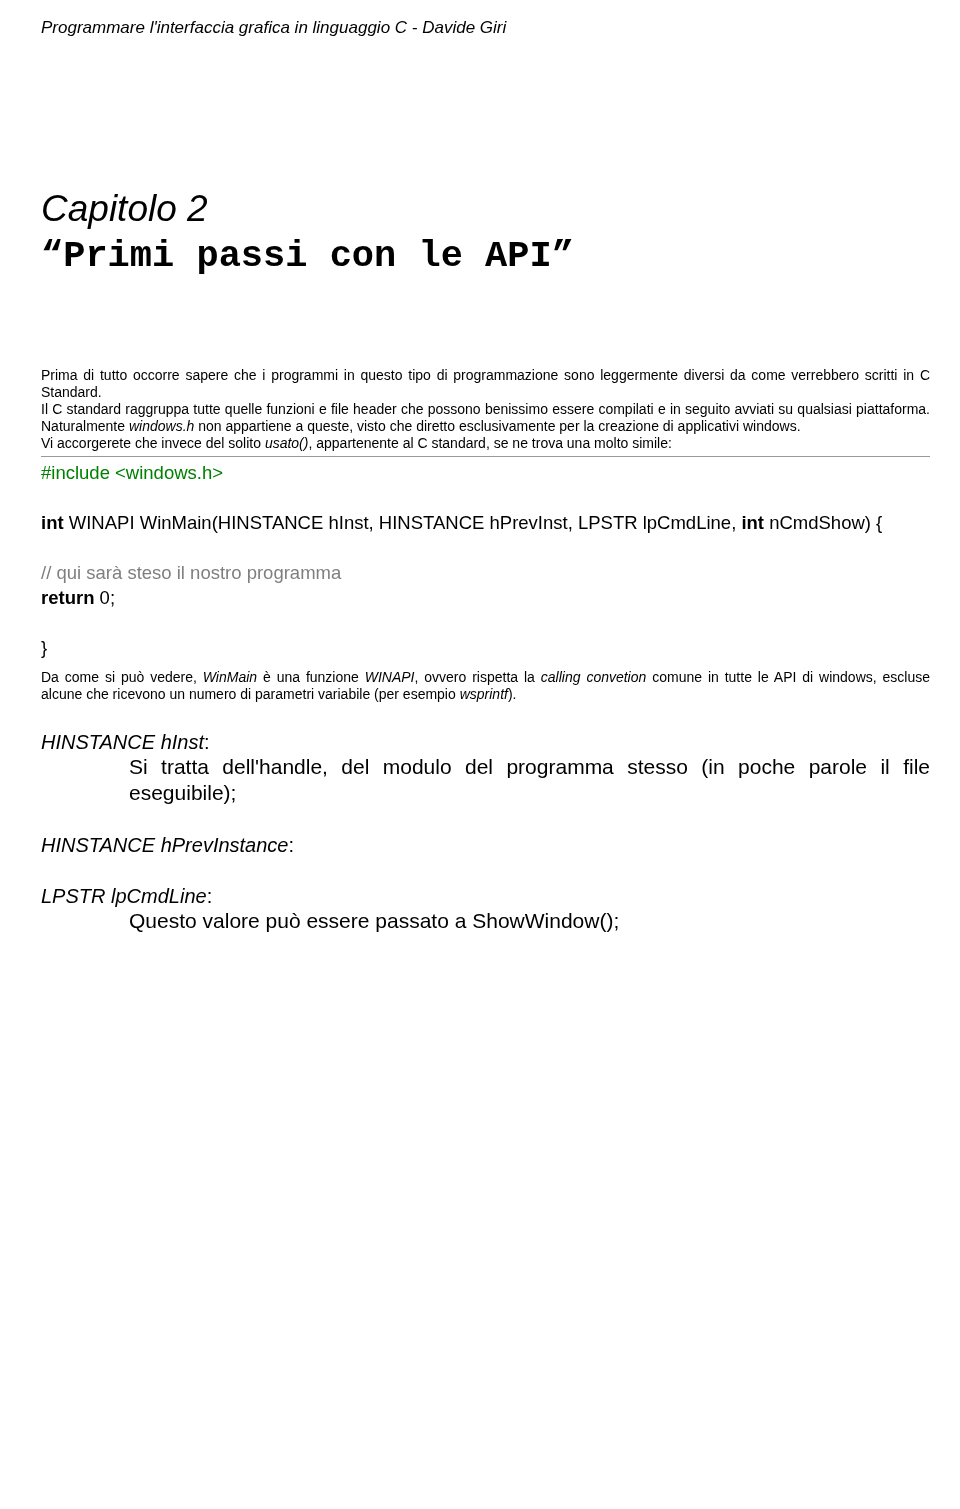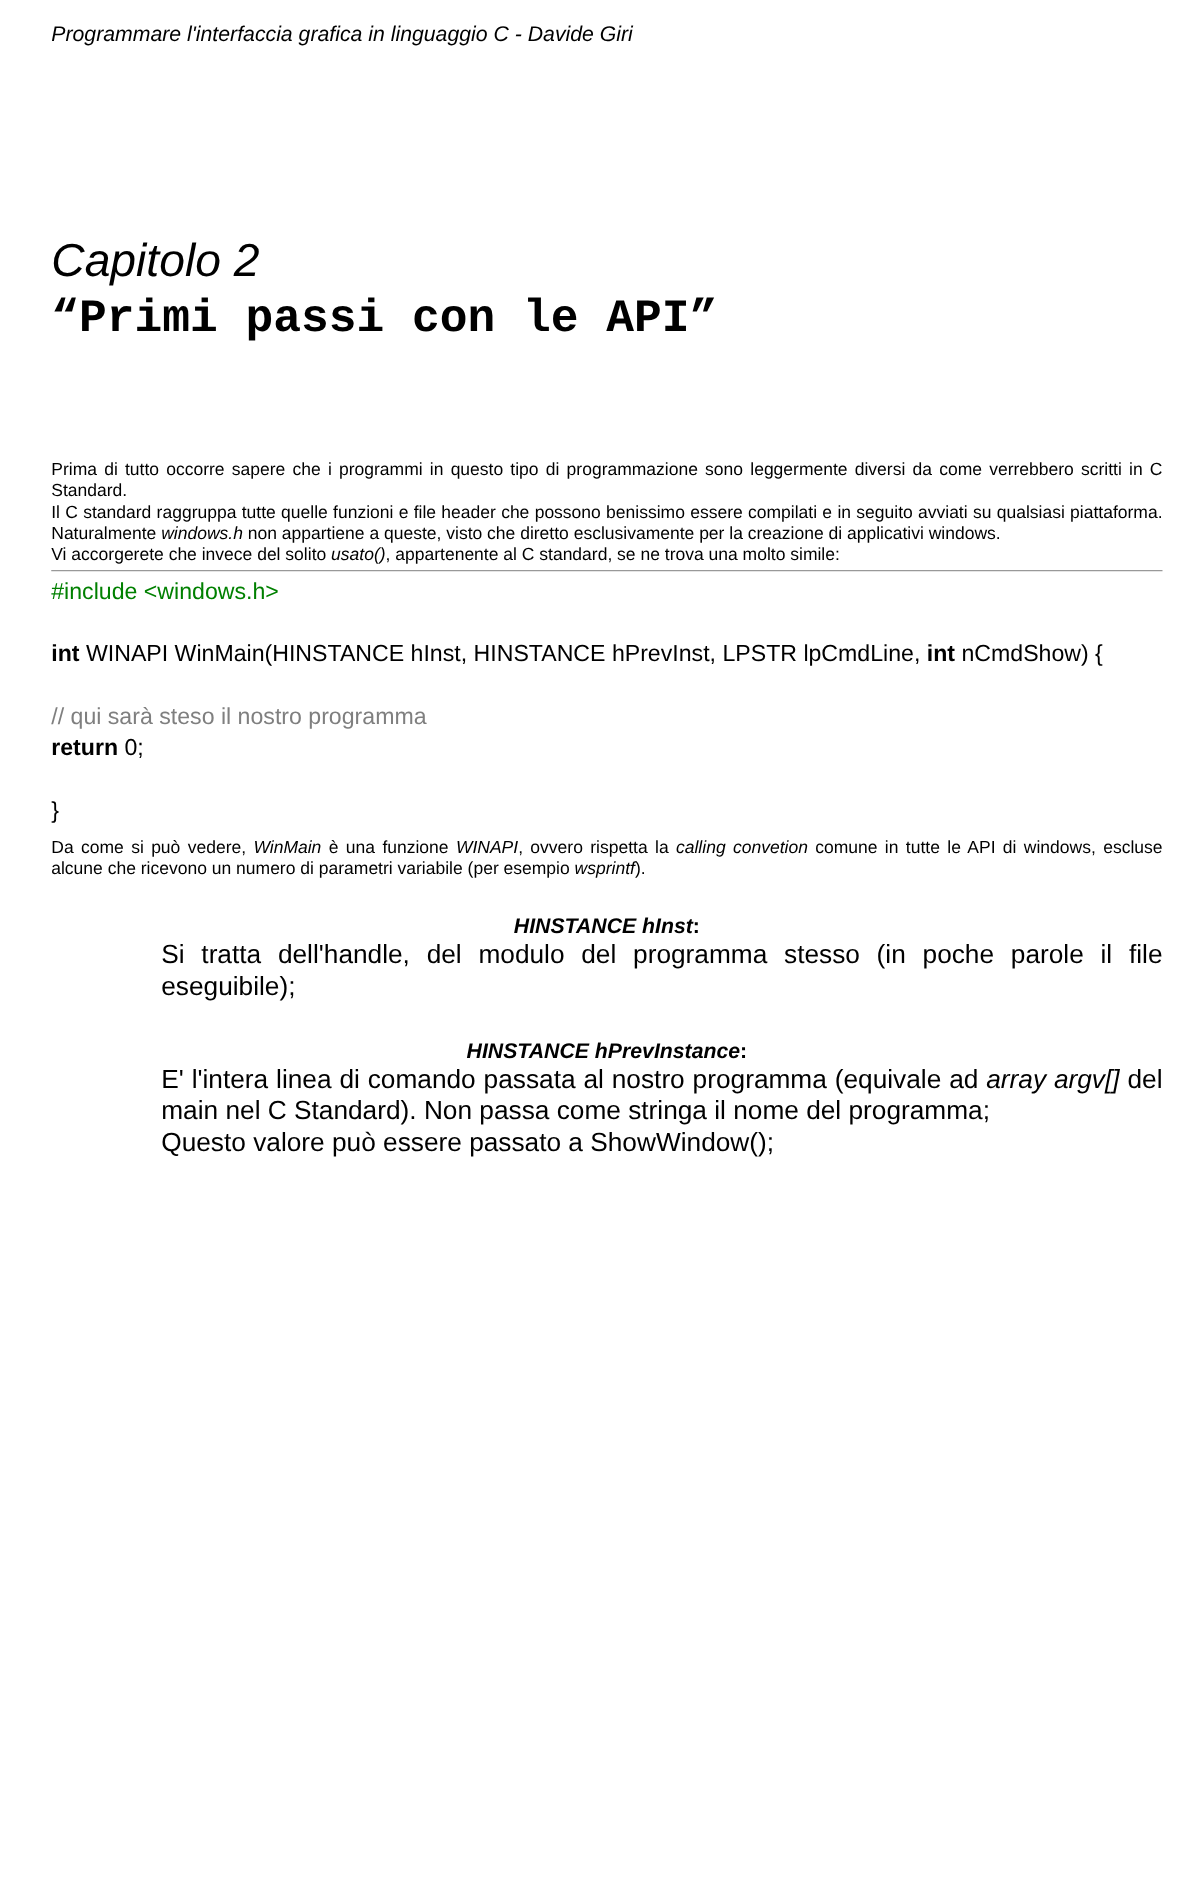--- a/index.html
+++ b/index.html
@@ -60,26 +60,25 @@
     color: #008000;
   }
   .code-gray {
     color: #7f7f7f;
   }
   .code-bold {
     font-weight: bold;
   }
   .param-head {
     font-family: Arial, Helvetica, sans-serif;
-    font-size: 17px;
-    font-weight: bold;
+    font-size: 20px;
+    font-weight: normal;
     font-style: italic;
     color: #000;
     margin: 28px 0 0 0;
-    text-align: center;
   }
   .param-head .colon {
     font-style: normal;
     color: #000;
   }
   .param-desc {
     font-family: Verdana, Geneva, sans-serif;
     font-size: 21px;
     text-align: justify;
     line-height: 1.22;
@@ -122,19 +121,19 @@
 
   <div class="param-head">
     <span>HINSTANCE hInst</span><span class="colon">:</span>
   </div>
   <div class="param-desc">Si tratta dell'handle, del modulo del programma stesso (in poche parole il file eseguibile);</div>
 
   <div class="param-head">
     <span>HINSTANCE hPrevInstance</span><span class="colon">:</span>
   </div>
 
-  <div class="param-desc">
-    <span>E' l'intera linea di comando passata al nostro programma (equivale ad </span><i><span>array argv[]</span></i><span> del main nel C Standard). Non passa come stringa il nome del programma;</span>
+  <div class="param-head">
+    <span>LPSTR lpCmdLine</span><span class="colon">:</span>
   </div>
 
   <div class="param-desc">Questo valore può essere passato a ShowWindow();</div>
 
 </div>
 
 </body></html>

